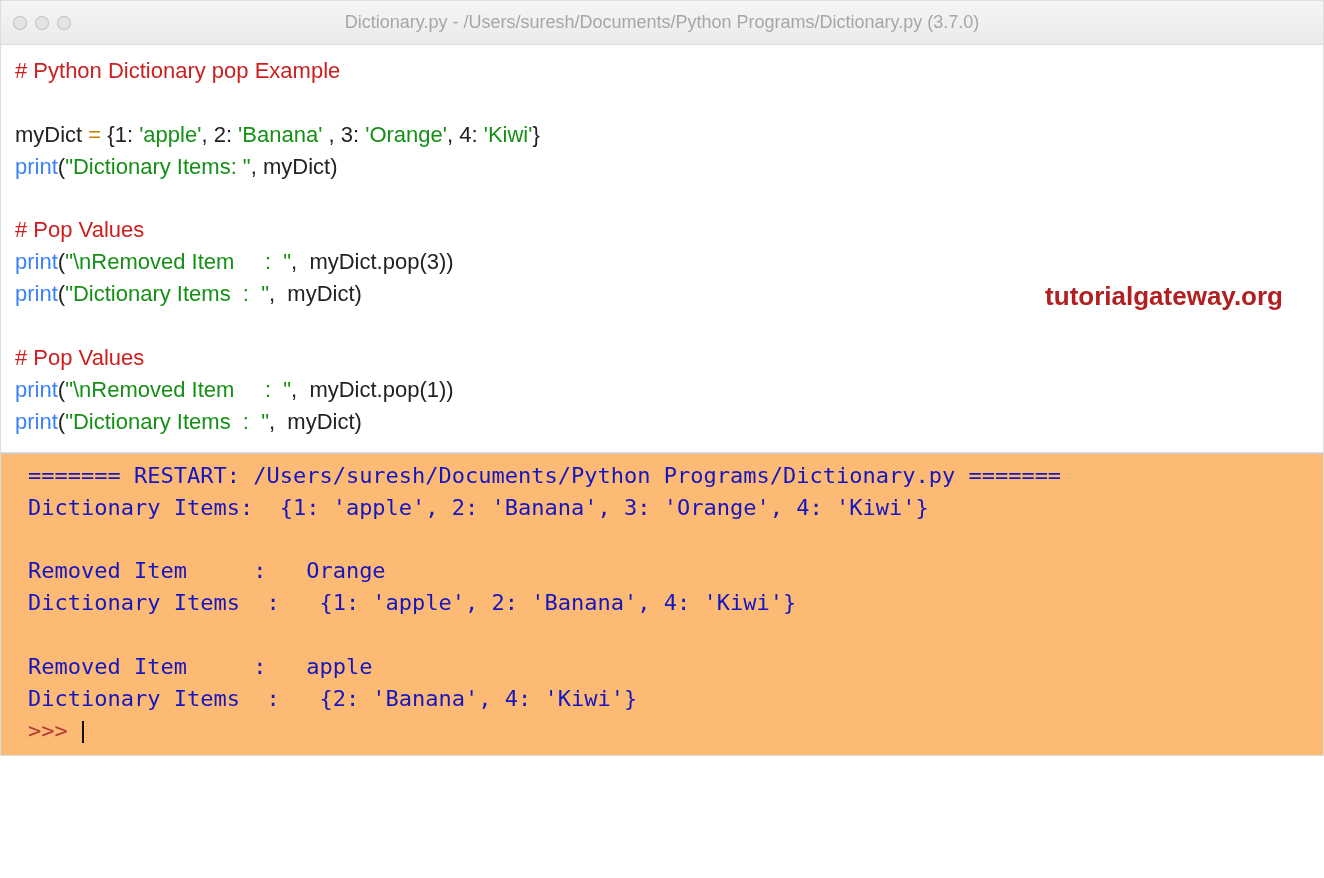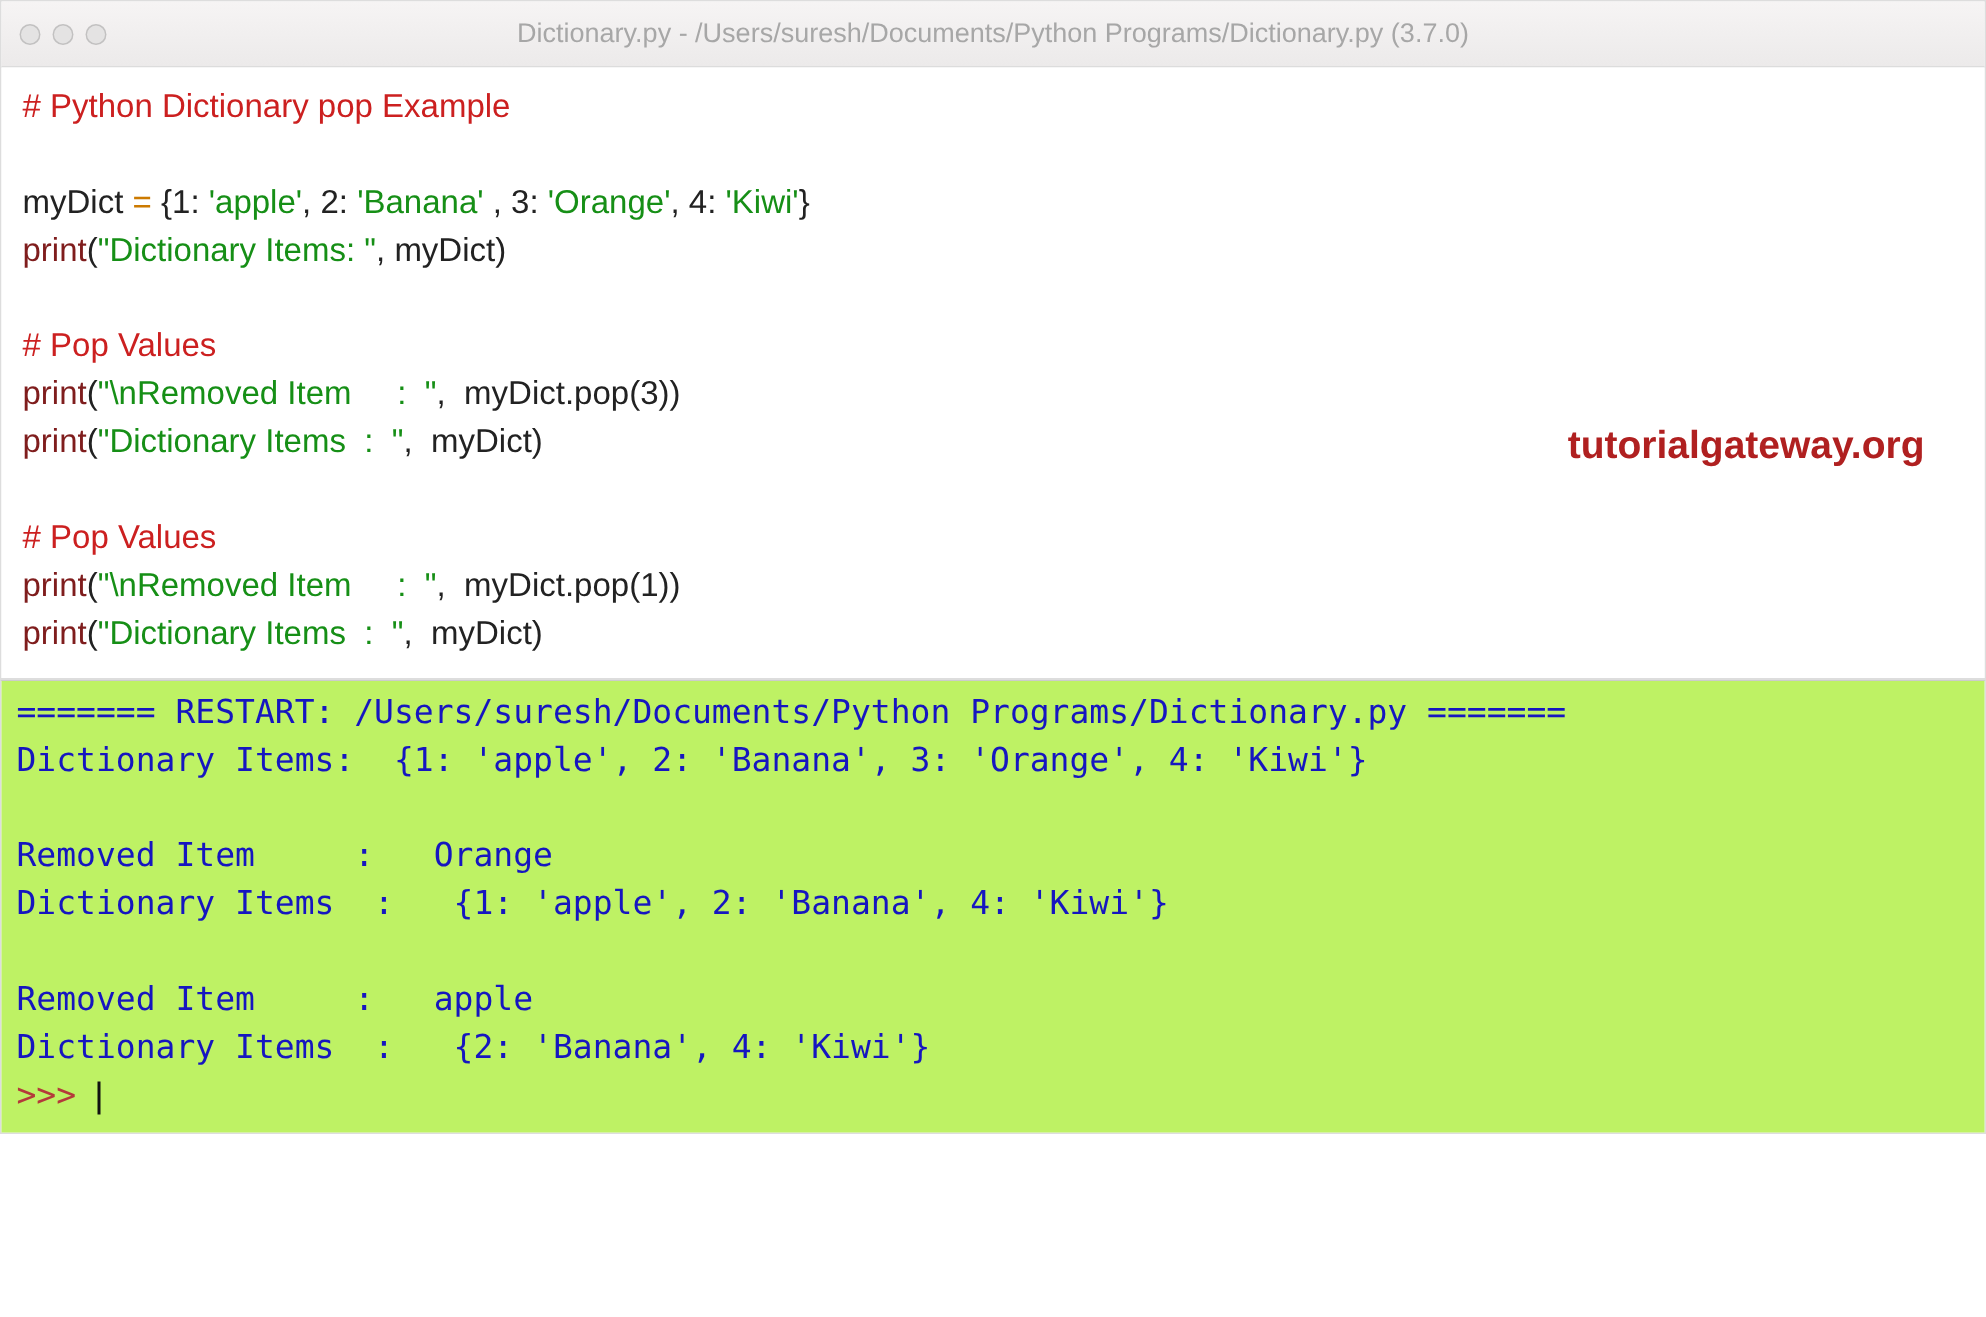--- a/index.html
+++ b/index.html
@@ -67,34 +67,34 @@
     position: absolute;
     right: 40px;
     top: 236px;
     color: #b02020;
     font-family: Arial, sans-serif;
     font-weight: bold;
     font-size: 26px;
   }
   .shell-window { border-top: 1px solid #ccc; }
   .shell {
-    background: #bef264;
-    padding: 6px 10px 8px;
+    background: #fdba74;
+    padding: 6px 27px 8px;
   }
   pre.shell-text {
     margin: 0;
     font-size: 22px;
     line-height: 1.45;
     font-family: "Menlo", "Monaco", "Consolas", monospace;
     white-space: pre;
     color: #333;
   }
   
   .c-comment { color: #cc2020; }
-  .c-builtin { color: #7f1d1d; }
+  .c-builtin { color: #3b82f6; }
   .c-string  { color: #168f16; }
   .c-number  { color: #222; }
   .c-op      { color: #cc7a00; }
   .c-name    { color: #222; }
   .blue      { color: #1616c0; }
   .prompt    { color: #b43a3a; }
   .cursor {
     display: inline-block;
     width: 2px;
     height: 22px;

